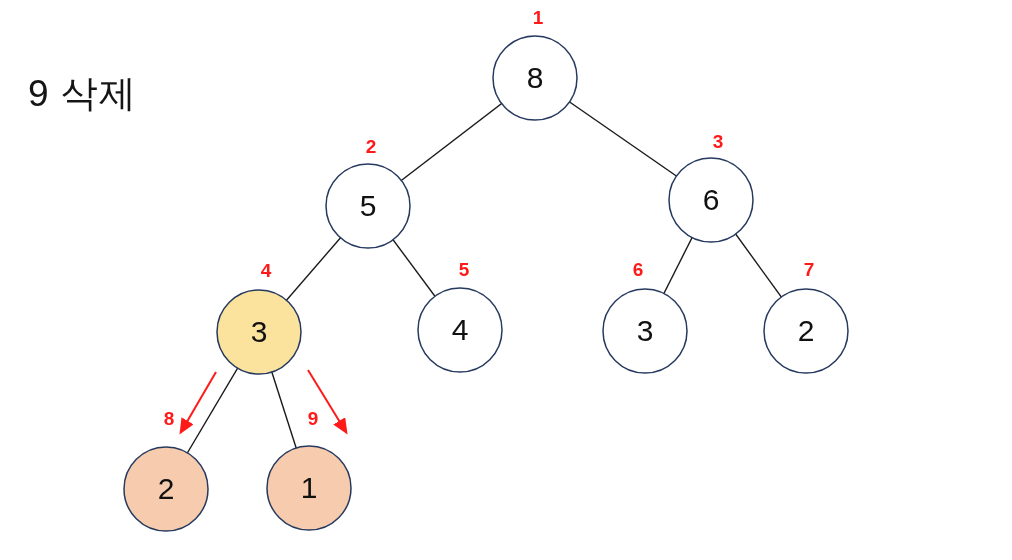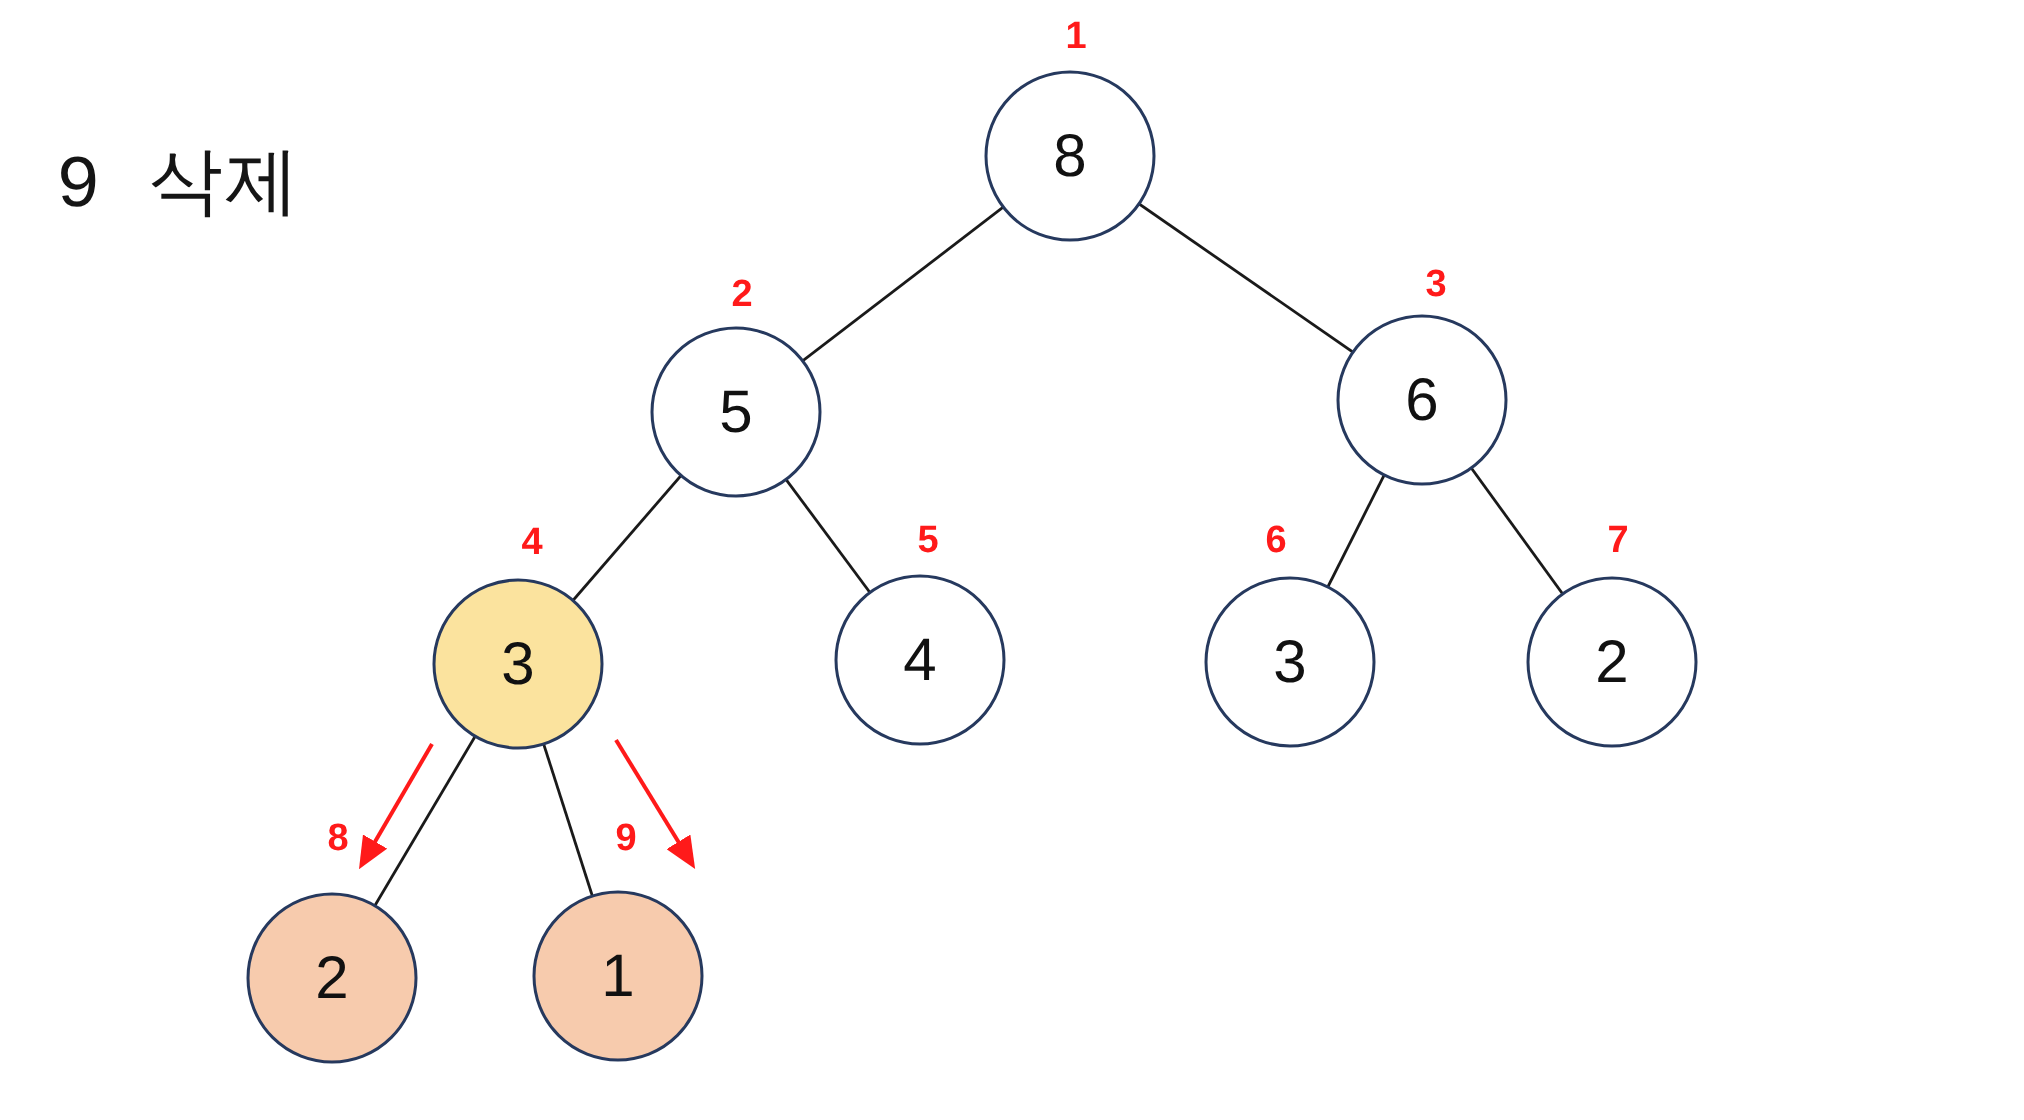--- a/index.html
+++ b/index.html
@@ -18,21 +18,20 @@
   .slide-title {
     position: absolute;
     left: 28px;
     top: 72px;
     font-size: 37px;
     line-height: 1.2;
     font-weight: 400;
     color: #151515;
     letter-spacing: 1px;
     white-space: nowrap;
-    font-family: Liberation Mono, monospace;
   }
   svg.tree {
     position: absolute;
     left: 0;
     top: 0;
   }
   .tree-edge {
     stroke: #1a1a1a;
     stroke-width: 1.4;
     fill: none;

